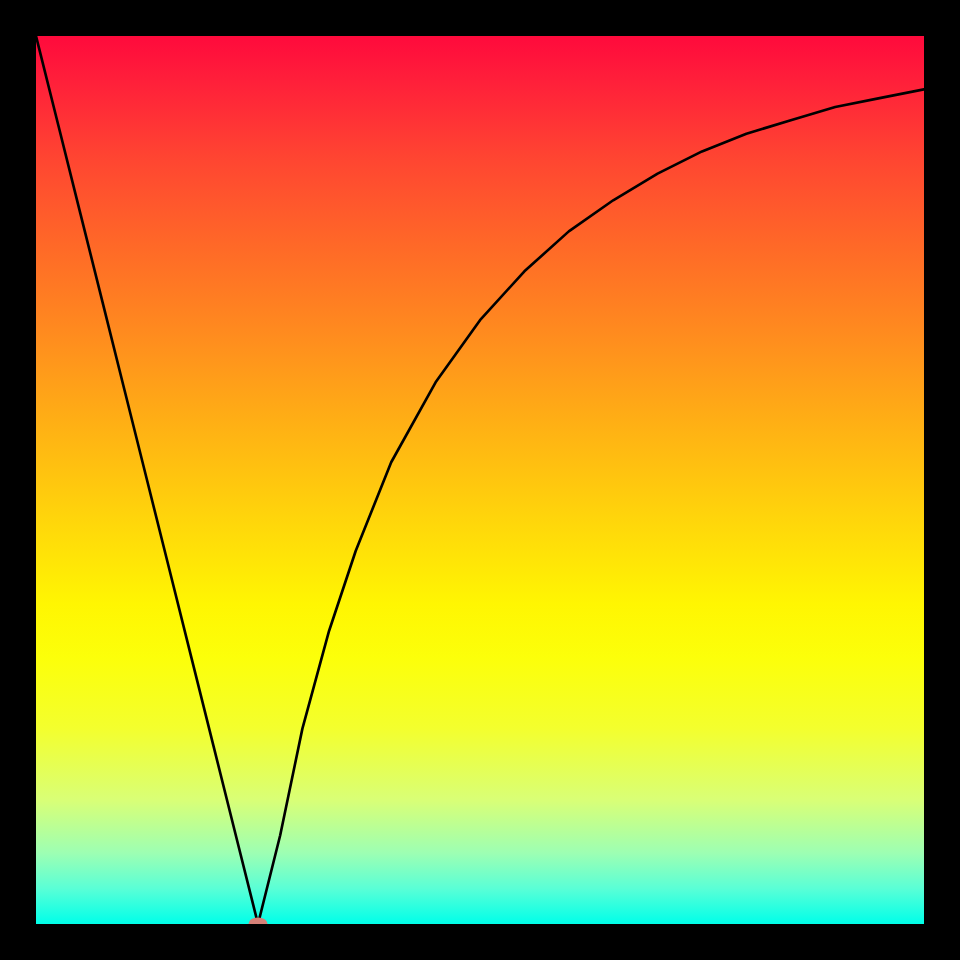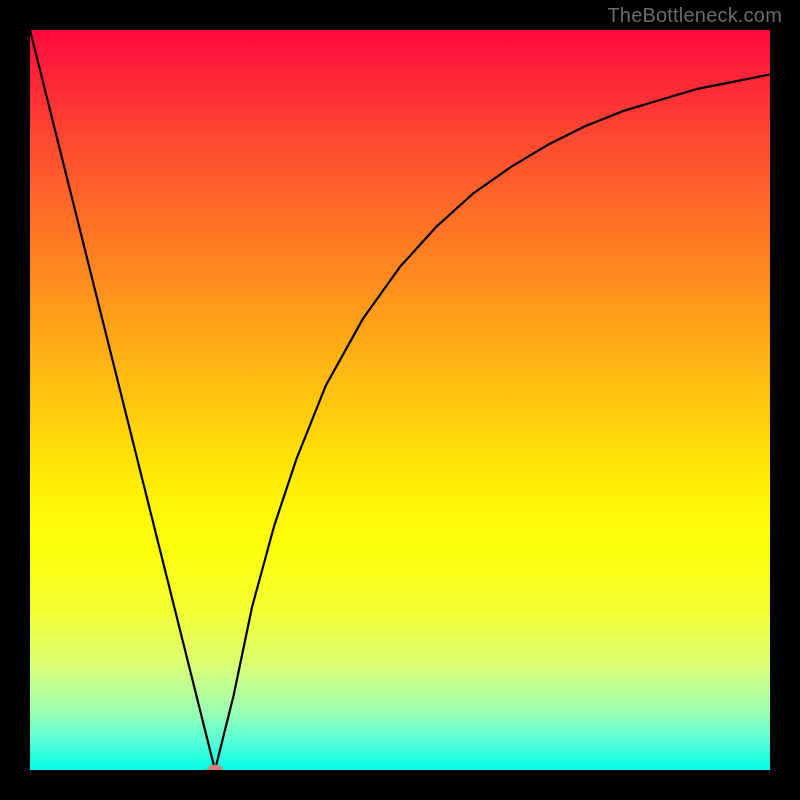--- a/index.html
+++ b/index.html
@@ -75,21 +75,20 @@
     font-size: 20px;
     letter-spacing: 0.2px;
     user-select: none;
   }
 </style>
 </head>
 <body>
 
 <div class="frame">
 
-  <div class="watermark">TheBottleneck.com</div>
 
   <div class="plot-area">
     <div class="gradient-bg"></div>
 
     <svg class="curve-svg" viewBox="0 0 740 740" preserveAspectRatio="none">
       <path id="curve-path" class="curve-path" d="M0.00 0.00 L18.50 74.00 L37.00 148.00 L55.50 222.00 L74.00 296.00 L92.50 370.00 L111.00 444.00 L129.50 518.00 L148.00 592.00 L166.50 666.00 L185.00 740.00 L203.50 666.00 L222.00 577.20 L244.20 495.80 L266.40 429.20 L296.00 355.20 L333.00 288.60 L370.00 236.80 L407.00 196.10 L444.00 162.80 L481.00 136.90 L518.00 114.70 L555.00 96.20 L592.00 81.40 L629.00 70.30 L666.00 59.20 L703.00 51.80 L740.00 44.40"></path>
     </svg>
 
     <div id="min-marker" class="min-marker" style="left: 185px; top: 740px; background: rgb(213, 128, 119);"></div>
   </div>

